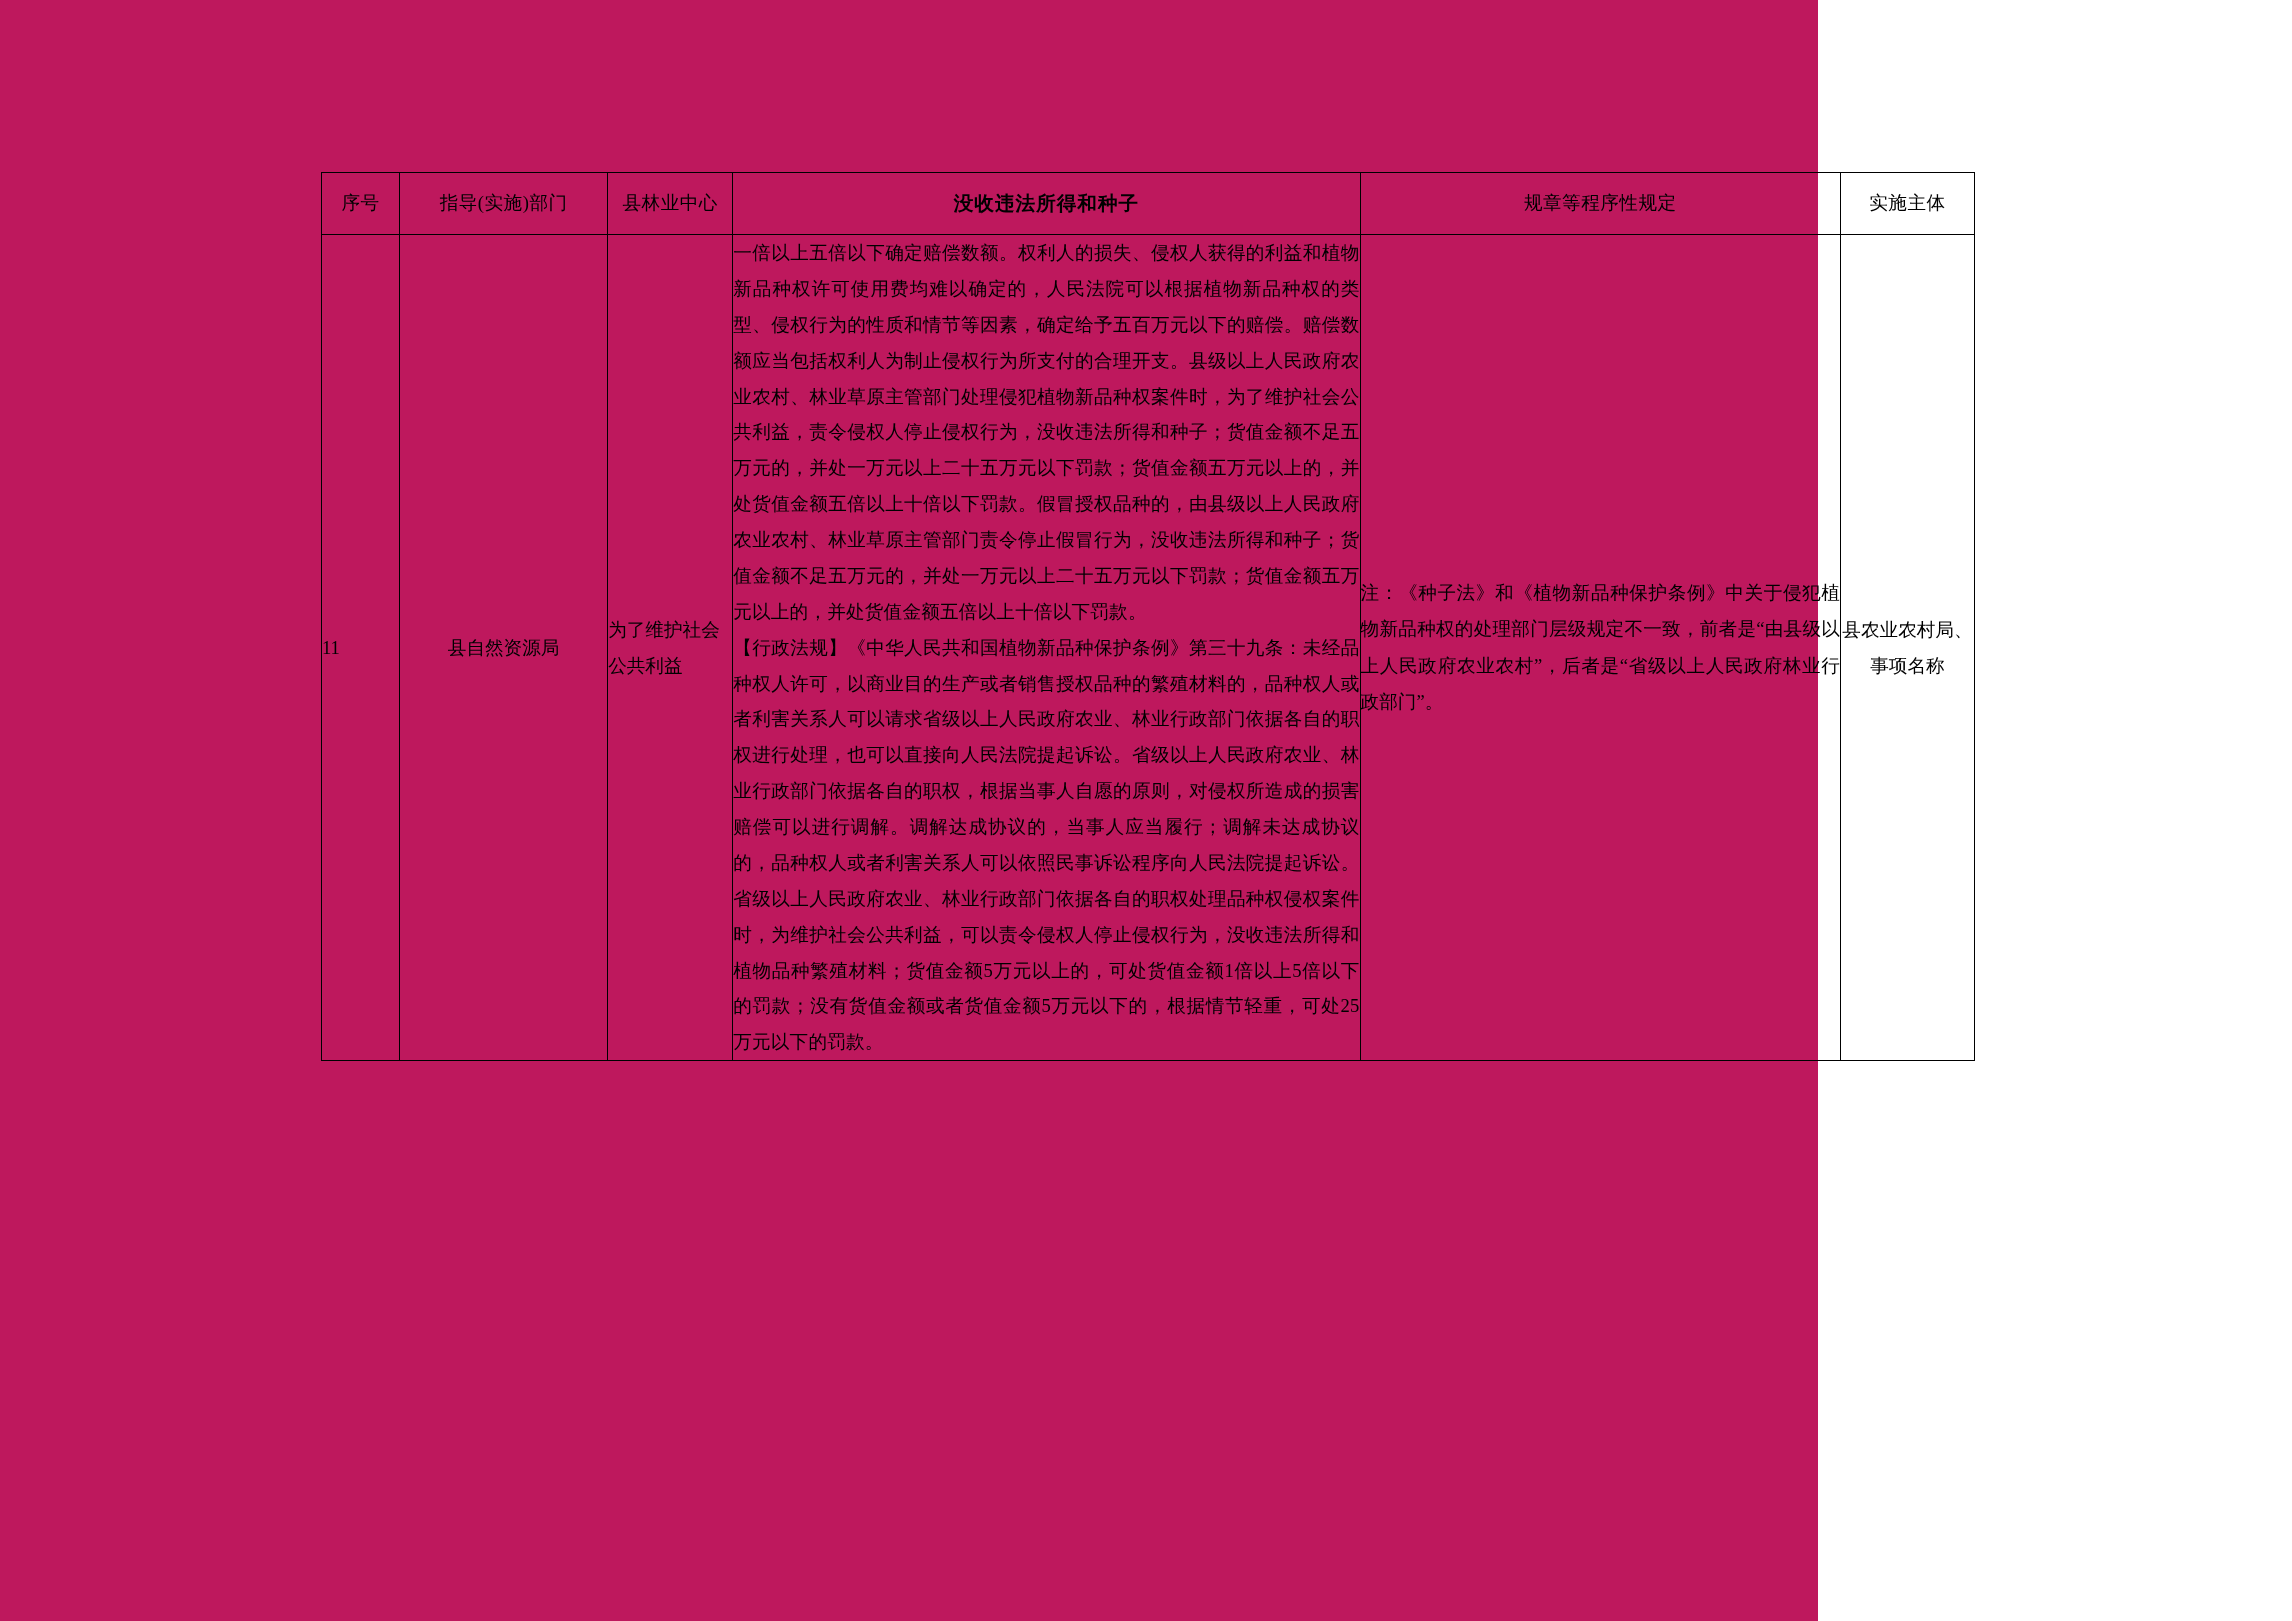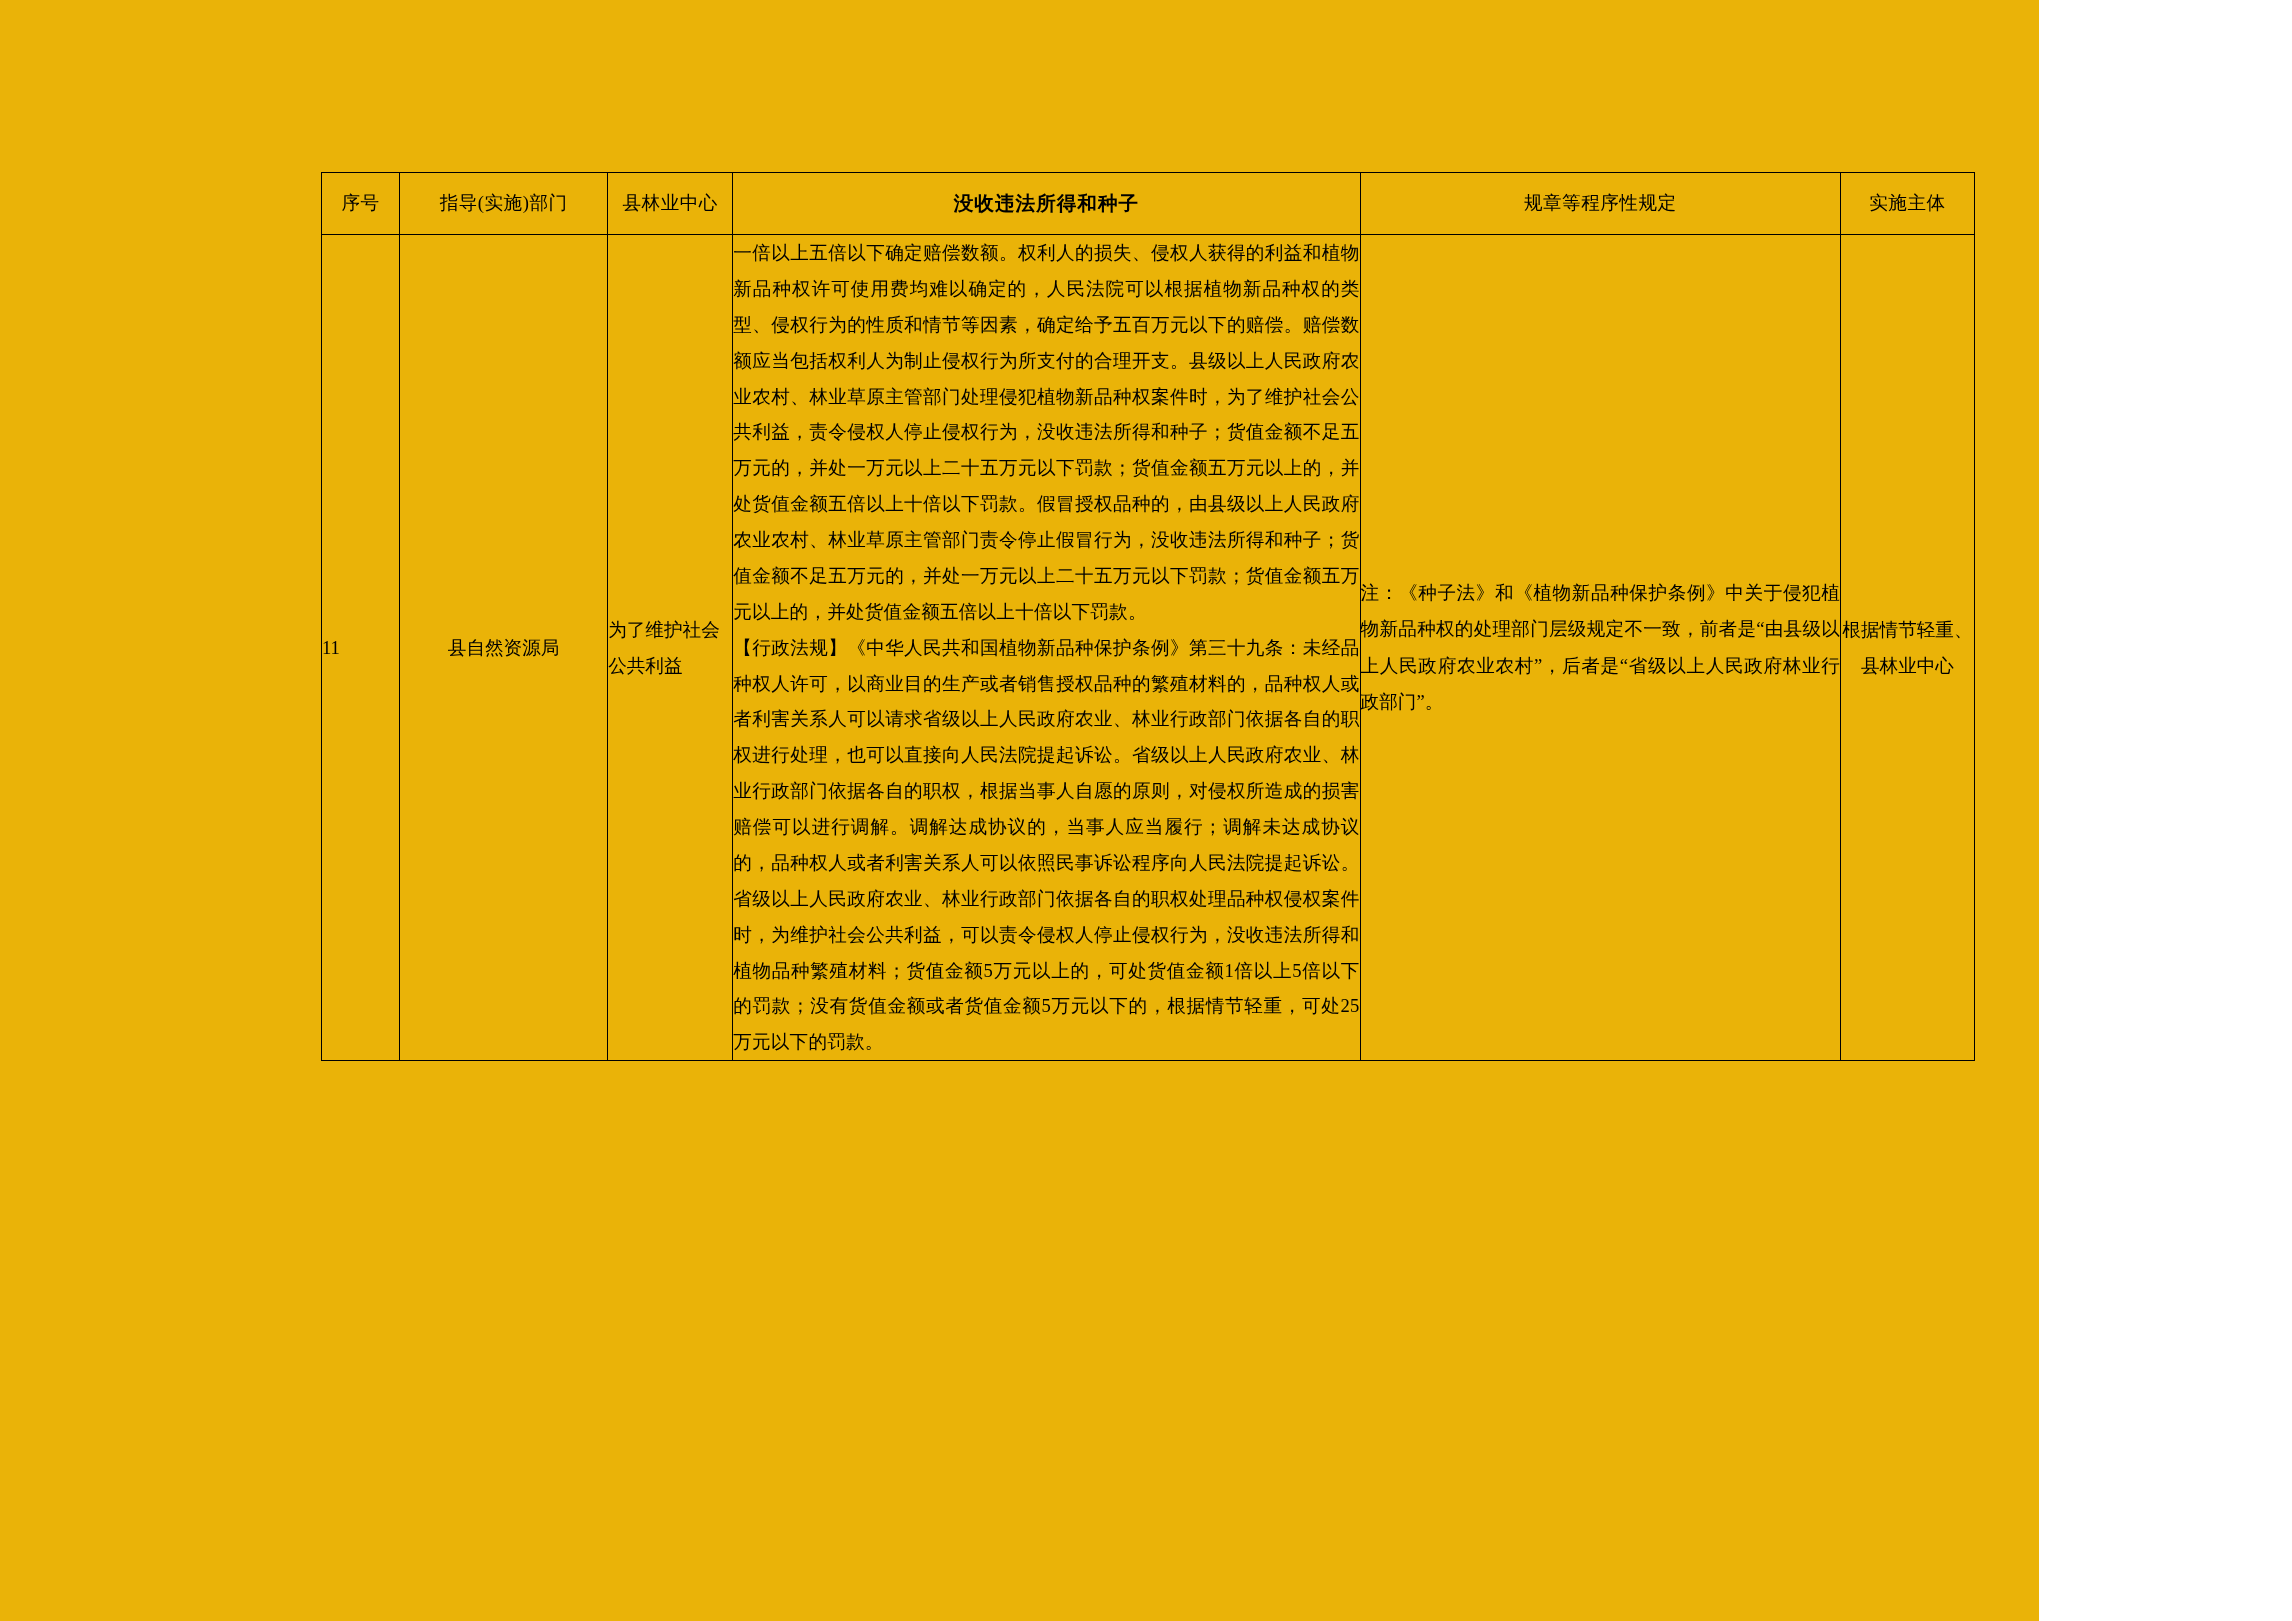--- a/index.html
+++ b/index.html
@@ -10,23 +10,23 @@
   body {
     width: 2293px;
     height: 1621px;
     font-family: "Liberation Serif", "DejaVu Serif", serif;
     color: #000000;
     position: relative;
   }
   .page {
     position: absolute;
     left: 0; top: 0;
-    width: 2039px;
+    width: 1818px;
     height: 1621px;
-    background: #eab308;
+    background: #be185d;
     font-family: Liberation Serif, serif;
   }
   table.doc-table {
     position: absolute;
     left: 321px;
     top: 172px;
     width: 1654px;
     border-collapse: collapse;
     table-layout: fixed;
   }
@@ -137,20 +137,20 @@
         <td class="cell-law">
           <div class="law-text">
             <p>一倍以上五倍以下确定赔偿数额。权利人的损失、侵权人获得的利益和植物新品种权许可使用费均难以确定的，人民法院可以根据植物新品种权的类型、侵权行为的性质和情节等因素，确定给予五百万元以下的赔偿。赔偿数额应当包括权利人为制止侵权行为所支付的合理开支。县级以上人民政府农业农村、林业草原主管部门处理侵犯植物新品种权案件时，为了维护社会公共利益，责令侵权人停止侵权行为，没收违法所得和种子；货值金额不足五万元的，并处一万元以上二十五万元以下罚款；货值金额五万元以上的，并处货值金额五倍以上十倍以下罚款。假冒授权品种的，由县级以上人民政府农业农村、林业草原主管部门责令停止假冒行为，没收违法所得和种子；货值金额不足五万元的，并处一万元以上二十五万元以下罚款；货值金额五万元以上的，并处货值金额五倍以上十倍以下罚款。</p>
             <p class="indented">【行政法规】《中华人民共和国植物新品种保护条例》第三十九条：未经品种权人许可，以商业目的生产或者销售授权品种的繁殖材料的，品种权人或者利害关系人可以请求省级以上人民政府农业、林业行政部门依据各自的职权进行处理，也可以直接向人民法院提起诉讼。省级以上人民政府农业、林业行政部门依据各自的职权，根据当事人自愿的原则，对侵权所造成的损害赔偿可以进行调解。调解达成协议的，当事人应当履行；调解未达成协议的，品种权人或者利害关系人可以依照民事诉讼程序向人民法院提起诉讼。省级以上人民政府农业、林业行政部门依据各自的职权处理品种权侵权案件时，为维护社会公共利益，可以责令侵权人停止侵权行为，没收违法所得和植物品种繁殖材料；货值金额5万元以上的，可处货值金额1倍以上5倍以下的罚款；没有货值金额或者货值金额5万元以下的，根据情节轻重，可处25万元以下的罚款。</p>
           </div>
         </td>
         <td class="cell-rule">
           <div class="rule-text">注：《种子法》和《植物新品种保护条例》中关于侵犯植物新品种权的处理部门层级规定不一致，前者是“由县级以上人民政府农业农村”，后者是“省级以上人民政府林业行政部门”。</div>
         </td>
         <td class="cell-subj">
-          <div class="subj-text">根据情节轻重、县林业中心</div>
+          <div class="subj-text">县农业农村局、事项名称</div>
         </td>
       </tr>
     </tbody>
   </table>
 
 </div>
 
 
 </body></html>

